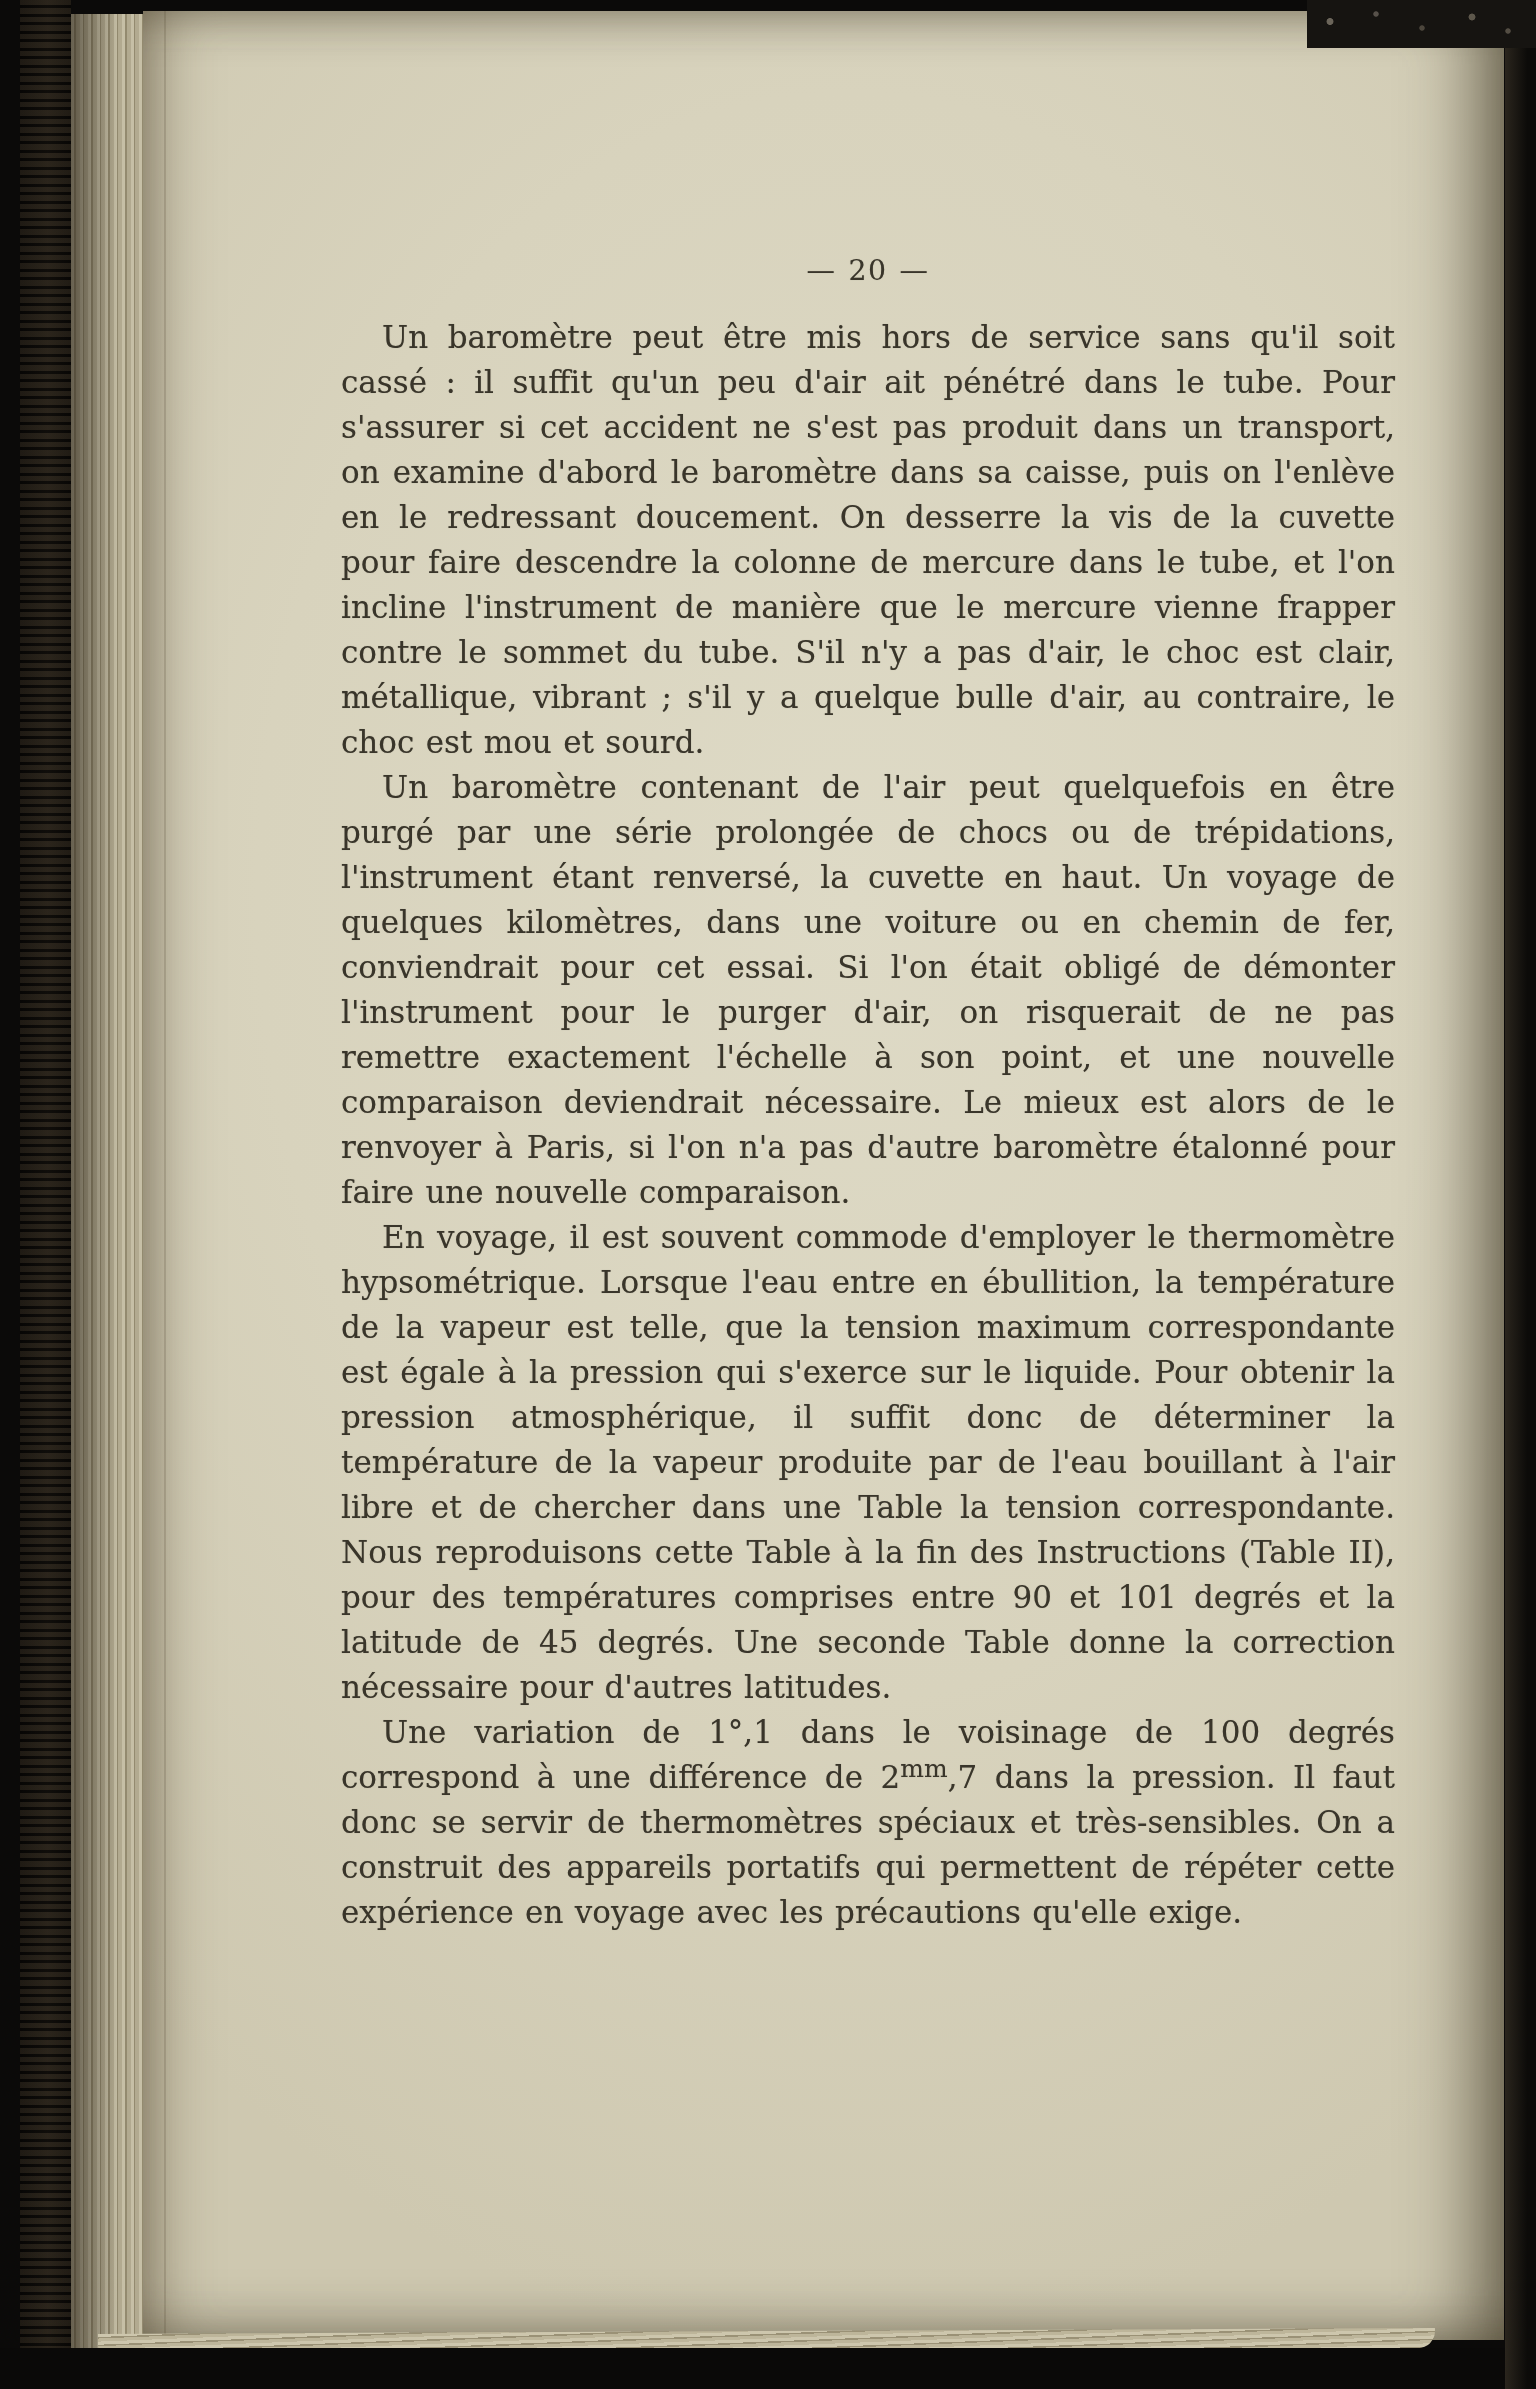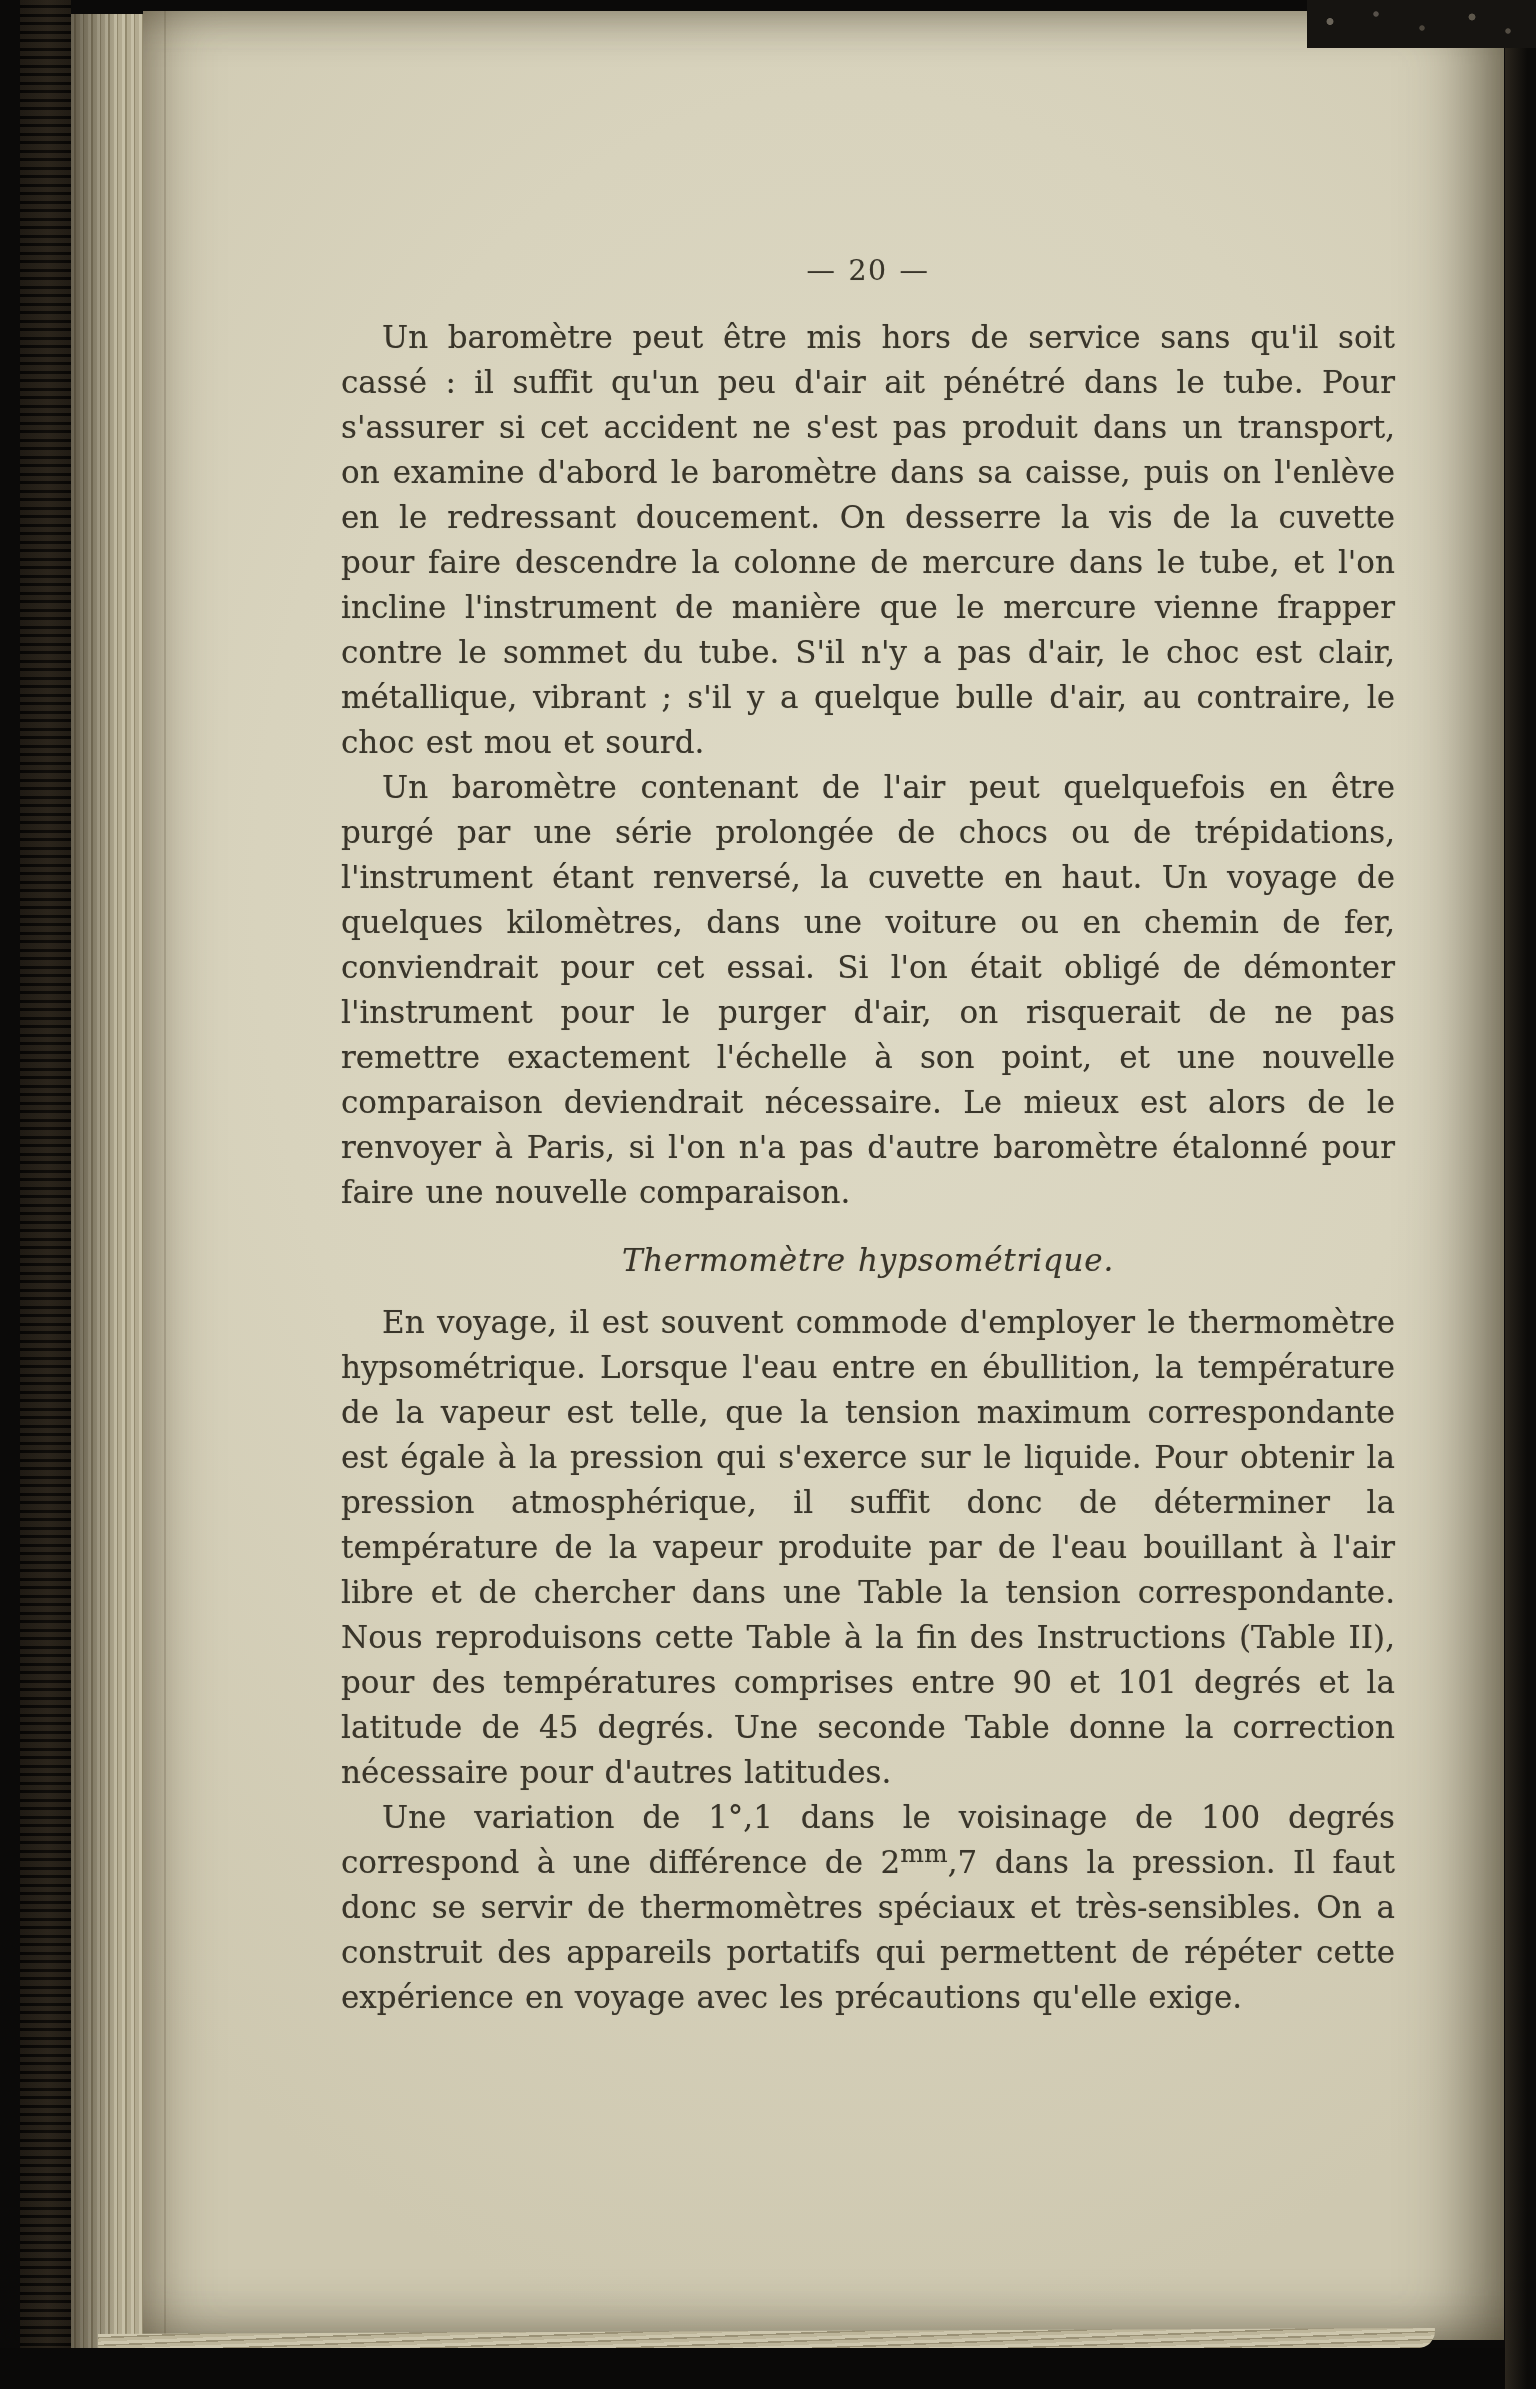--- a/index.html
+++ b/index.html
@@ -133,20 +133,19 @@
   <div class="right-band"></div>
   <div class="corner-dark"></div>
 
   <div class="text-block">
     <div class="page-number">— 20 —</div>
 
     <p class="body-para">Un baromètre peut être mis hors de service sans qu'il soit cassé : il suffit qu'un peu d'air ait pénétré dans le tube. Pour s'assurer si cet accident ne s'est pas produit dans un transport, on examine d'abord le baromètre dans sa caisse, puis on l'enlève en le redressant doucement. On desserre la vis de la cuvette pour faire descendre la colonne de mercure dans le tube, et l'on incline l'instrument de manière que le mercure vienne frapper contre le sommet du tube. S'il n'y a pas d'air, le choc est clair, métallique, vibrant ; s'il y a quelque bulle d'air, au contraire, le choc est mou et sourd.</p>
 
     <p class="body-para">Un baromètre contenant de l'air peut quelquefois en être purgé par une série prolongée de chocs ou de trépidations, l'instrument étant renversé, la cuvette en haut. Un voyage de quelques kilomètres, dans une voiture ou en chemin de fer, conviendrait pour cet essai. Si l'on était obligé de démonter l'instrument pour le purger d'air, on risquerait de ne pas remettre exactement l'échelle à son point, et une nouvelle comparaison deviendrait nécessaire. Le mieux est alors de le renvoyer à Paris, si l'on n'a pas d'autre baromètre étalonné pour faire une nouvelle comparaison.</p>
 
-    <h2 class="section-heading">Thermomètre hypsométrique.</h2>
 
     <p class="body-para">En voyage, il est souvent commode d'employer le thermomètre hypsométrique. Lorsque l'eau entre en ébullition, la température de la vapeur est telle, que la tension maximum correspondante est égale à la pression qui s'exerce sur le liquide. Pour obtenir la pression atmosphérique, il suffit donc de déterminer la température de la vapeur produite par de l'eau bouillant à l'air libre et de chercher dans une Table la tension correspondante. Nous reproduisons cette Table à la fin des Instructions (Table II), pour des températures comprises entre 90 et 101 degrés et la latitude de 45 degrés. Une seconde Table donne la correction nécessaire pour d'autres latitudes.</p>
 
     <p class="body-para"><span>Une variation de 1°,1 dans le voisinage de 100 degrés correspond à une différence de 2</span><sup>mm</sup><span>,7 dans la pression. Il faut donc se servir de thermomètres spéciaux et très-sensibles. On a construit des appareils portatifs qui permettent de répéter cette expérience en voyage avec les précautions qu'elle exige.</span></p>
   </div>
 </div>
 
 
 </body></html>

